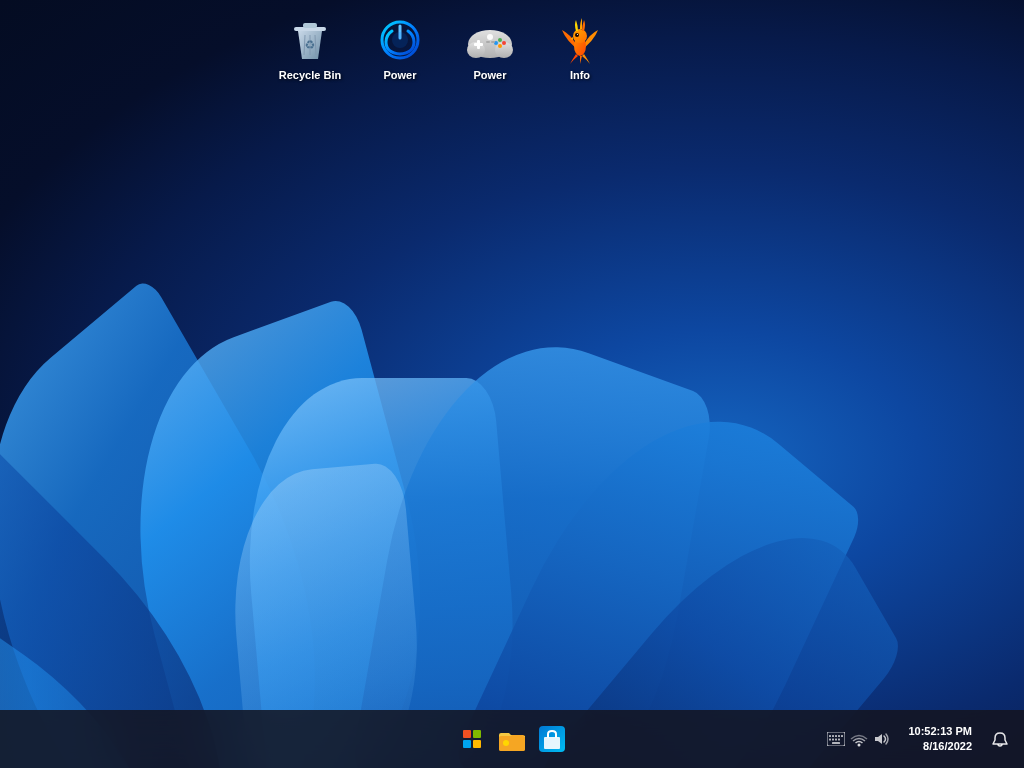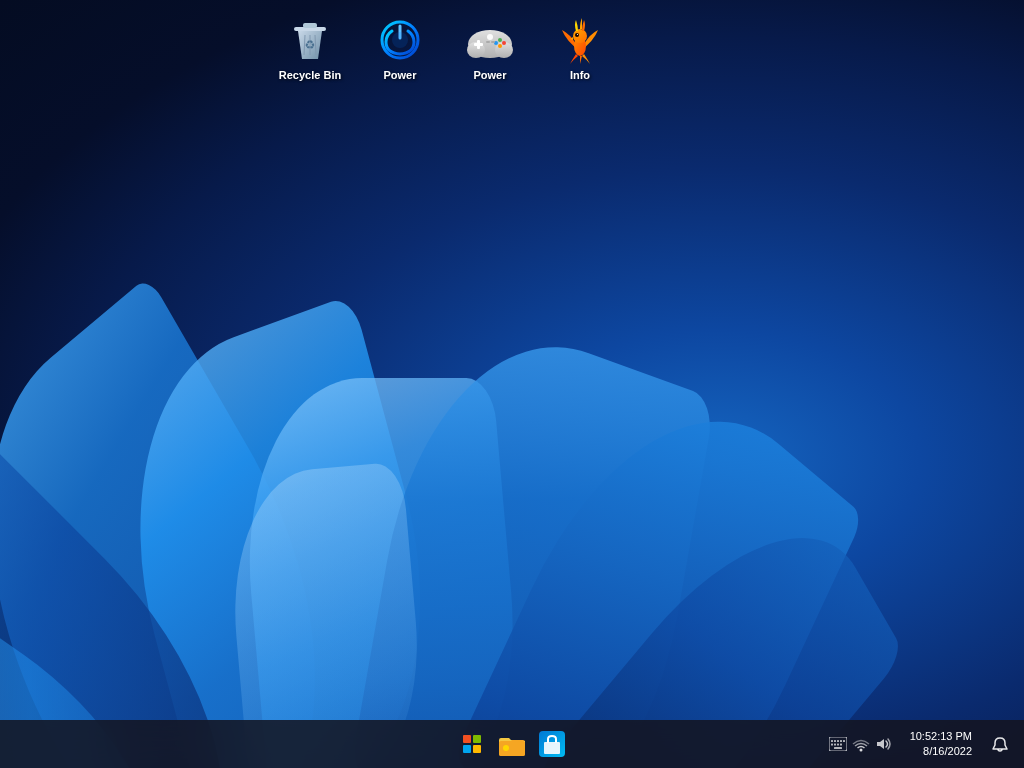--- a/index.html
+++ b/index.html
@@ -152,27 +152,28 @@
       word-break: break-word;
       font-weight: bold;
     }
 
     
     .taskbar {
       position: absolute;
       bottom: 0;
       left: 0;
       right: 0;
-      height: 48px;
+      height: 58px;
       background: rgba(20, 20, 30, 0.85);
       backdrop-filter: blur(20px);
       display: flex;
       align-items: center;
       justify-content: space-between;
       padding: 0 8px;
+      font-weight: bold;
     }
 
     .taskbar-left {
       display: flex;
       align-items: center;
       gap: 2px;
       width: 120px;
     }
 
     .taskbar-center {

